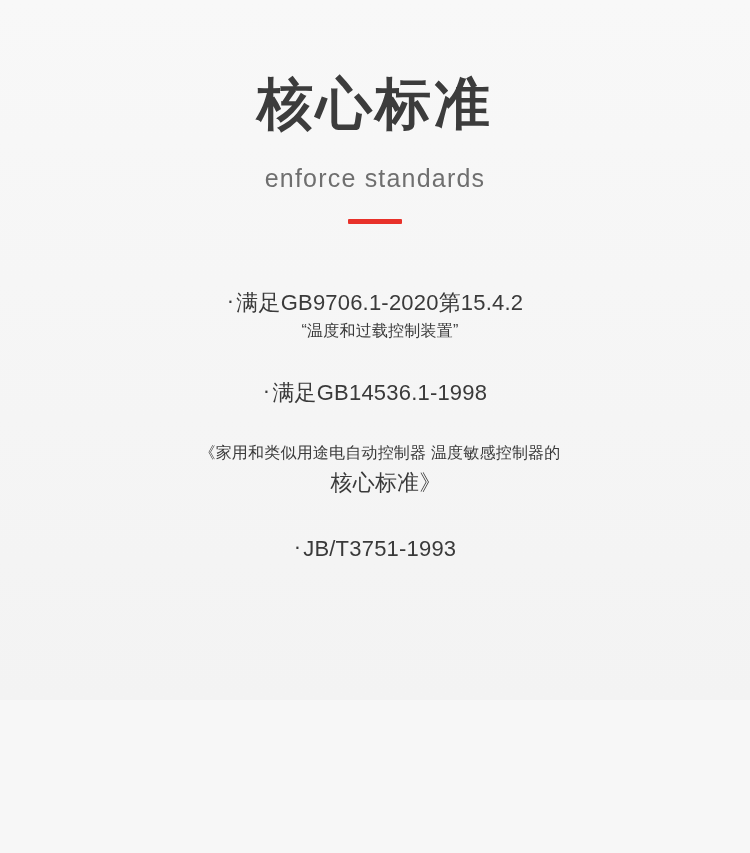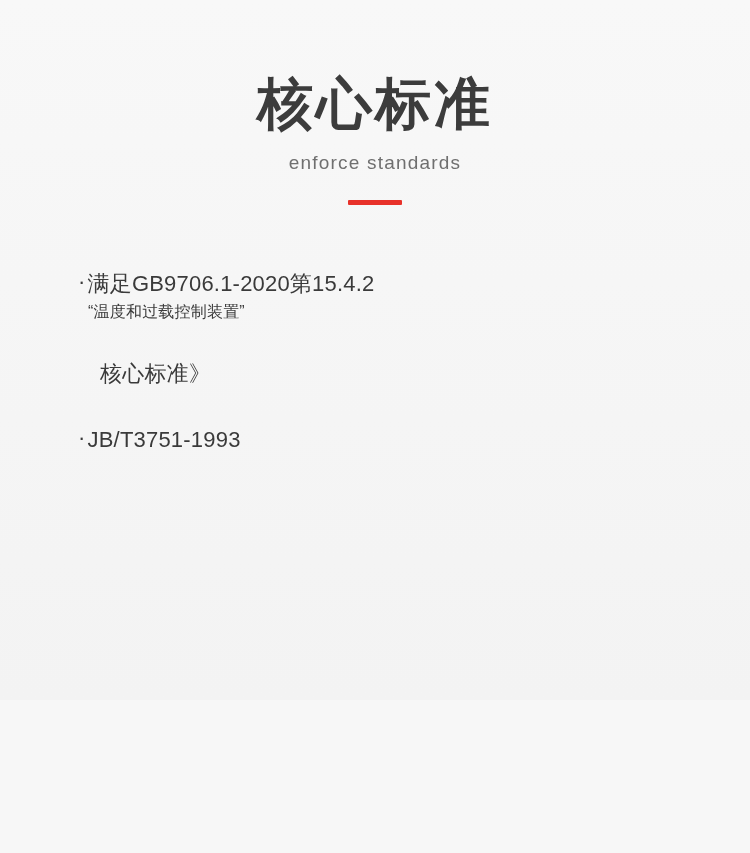--- a/index.html
+++ b/index.html
@@ -27,36 +27,37 @@
   }
   .title {
     font-size: 56px;
     font-weight: bold;
     letter-spacing: 3px;
     color: #3c3c3c;
     line-height: 1.15;
     margin: 0;
   }
   .subtitle {
-    margin-top: 16px;
-    font-size: 19px;
+    margin-top: 28px;
+    font-size: 25px;
     letter-spacing: 1.2px;
     color: #6f6f6f;
     font-weight: normal;
   }
   .divider {
     margin: 26px auto 0 auto;
     width: 54px;
     height: 5px;
     background: #e8312a;
     border-radius: 1px;
   }
   .content {
     margin: 62px 0 0 0;
     padding: 0 78px 0 78px;
+    text-align: center;
   }
   .item {
     margin-bottom: 32px;
   }
   .item:last-child {
     margin-bottom: 0;
   }
   .item-head {
     font-size: 22px;
     color: #3a3a3a;
@@ -102,23 +103,27 @@
   <div class="content">
 
     <div class="item">
       <span class="item-head">
         <span class="bullet">·</span><span>满足GB9706.1-2020第15.4.2</span>
       </span>
       <span class="item-sub">“温度和过载控制装置”</span>
     </div>
 
     <div class="item">
+      <span class="item-head">
+        <span class="bullet">·</span><span>满足GB14536.1-1998</span>
+      </span>
     </div>
 
     <div class="item">
+      <span class="item-sub">《家用和类似用途电自动控制器 温度敏感控制器的</span>
       <span class="item-sub2">核心标准》</span>
     </div>
 
     <div class="item">
       <span class="item-head">
         <span class="bullet">·</span><span>JB/T3751-1993</span>
       </span>
     </div>
 
   </div>

